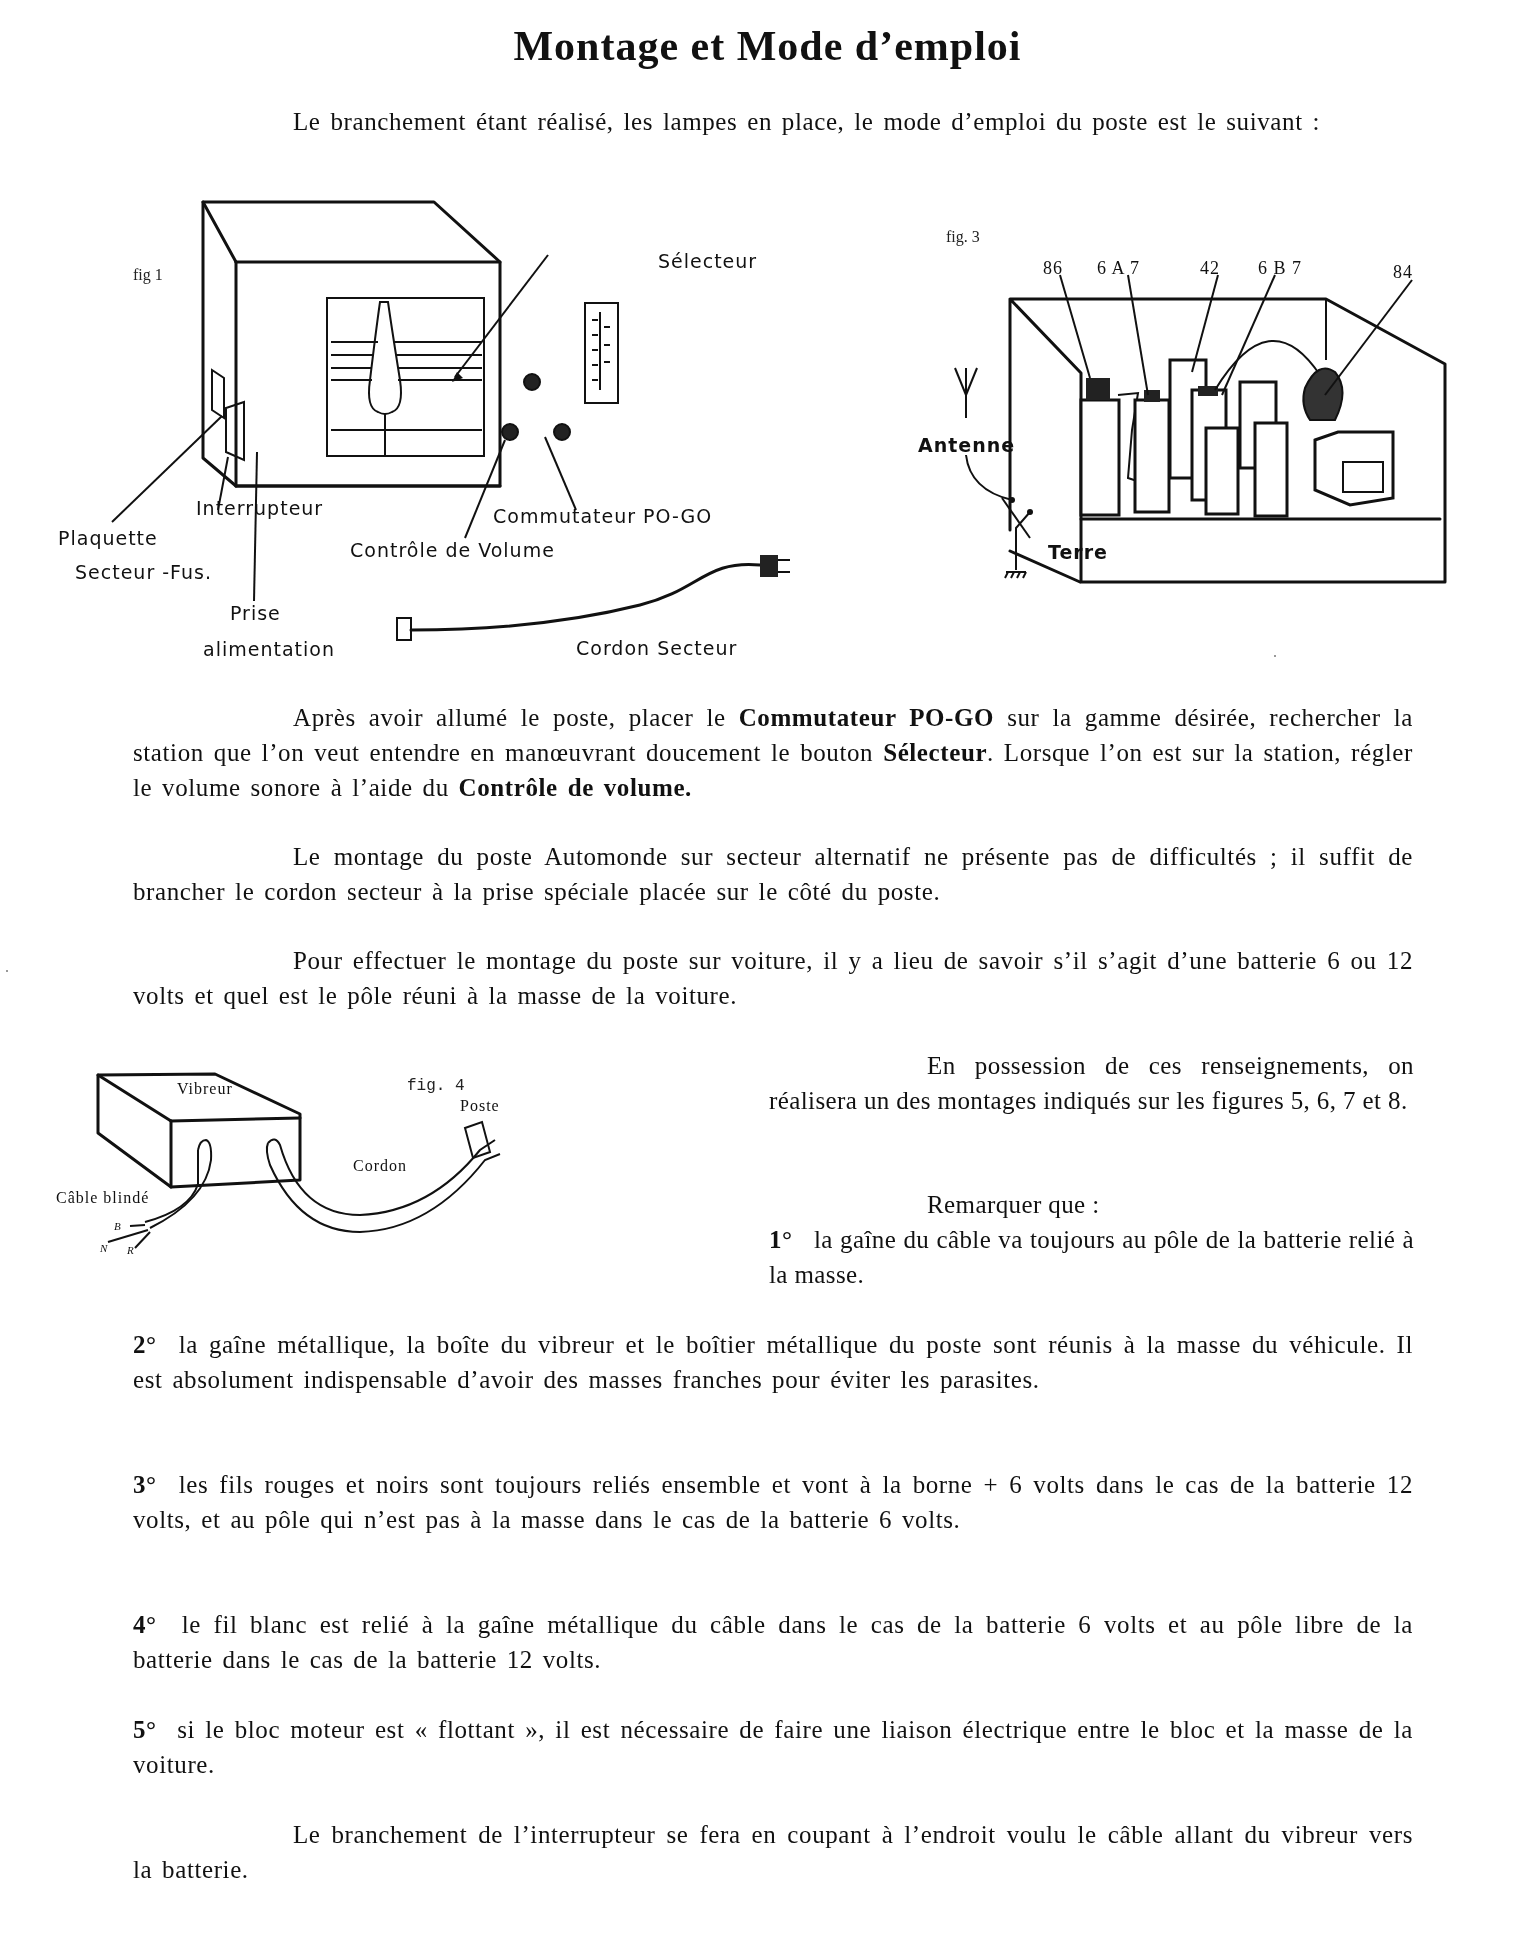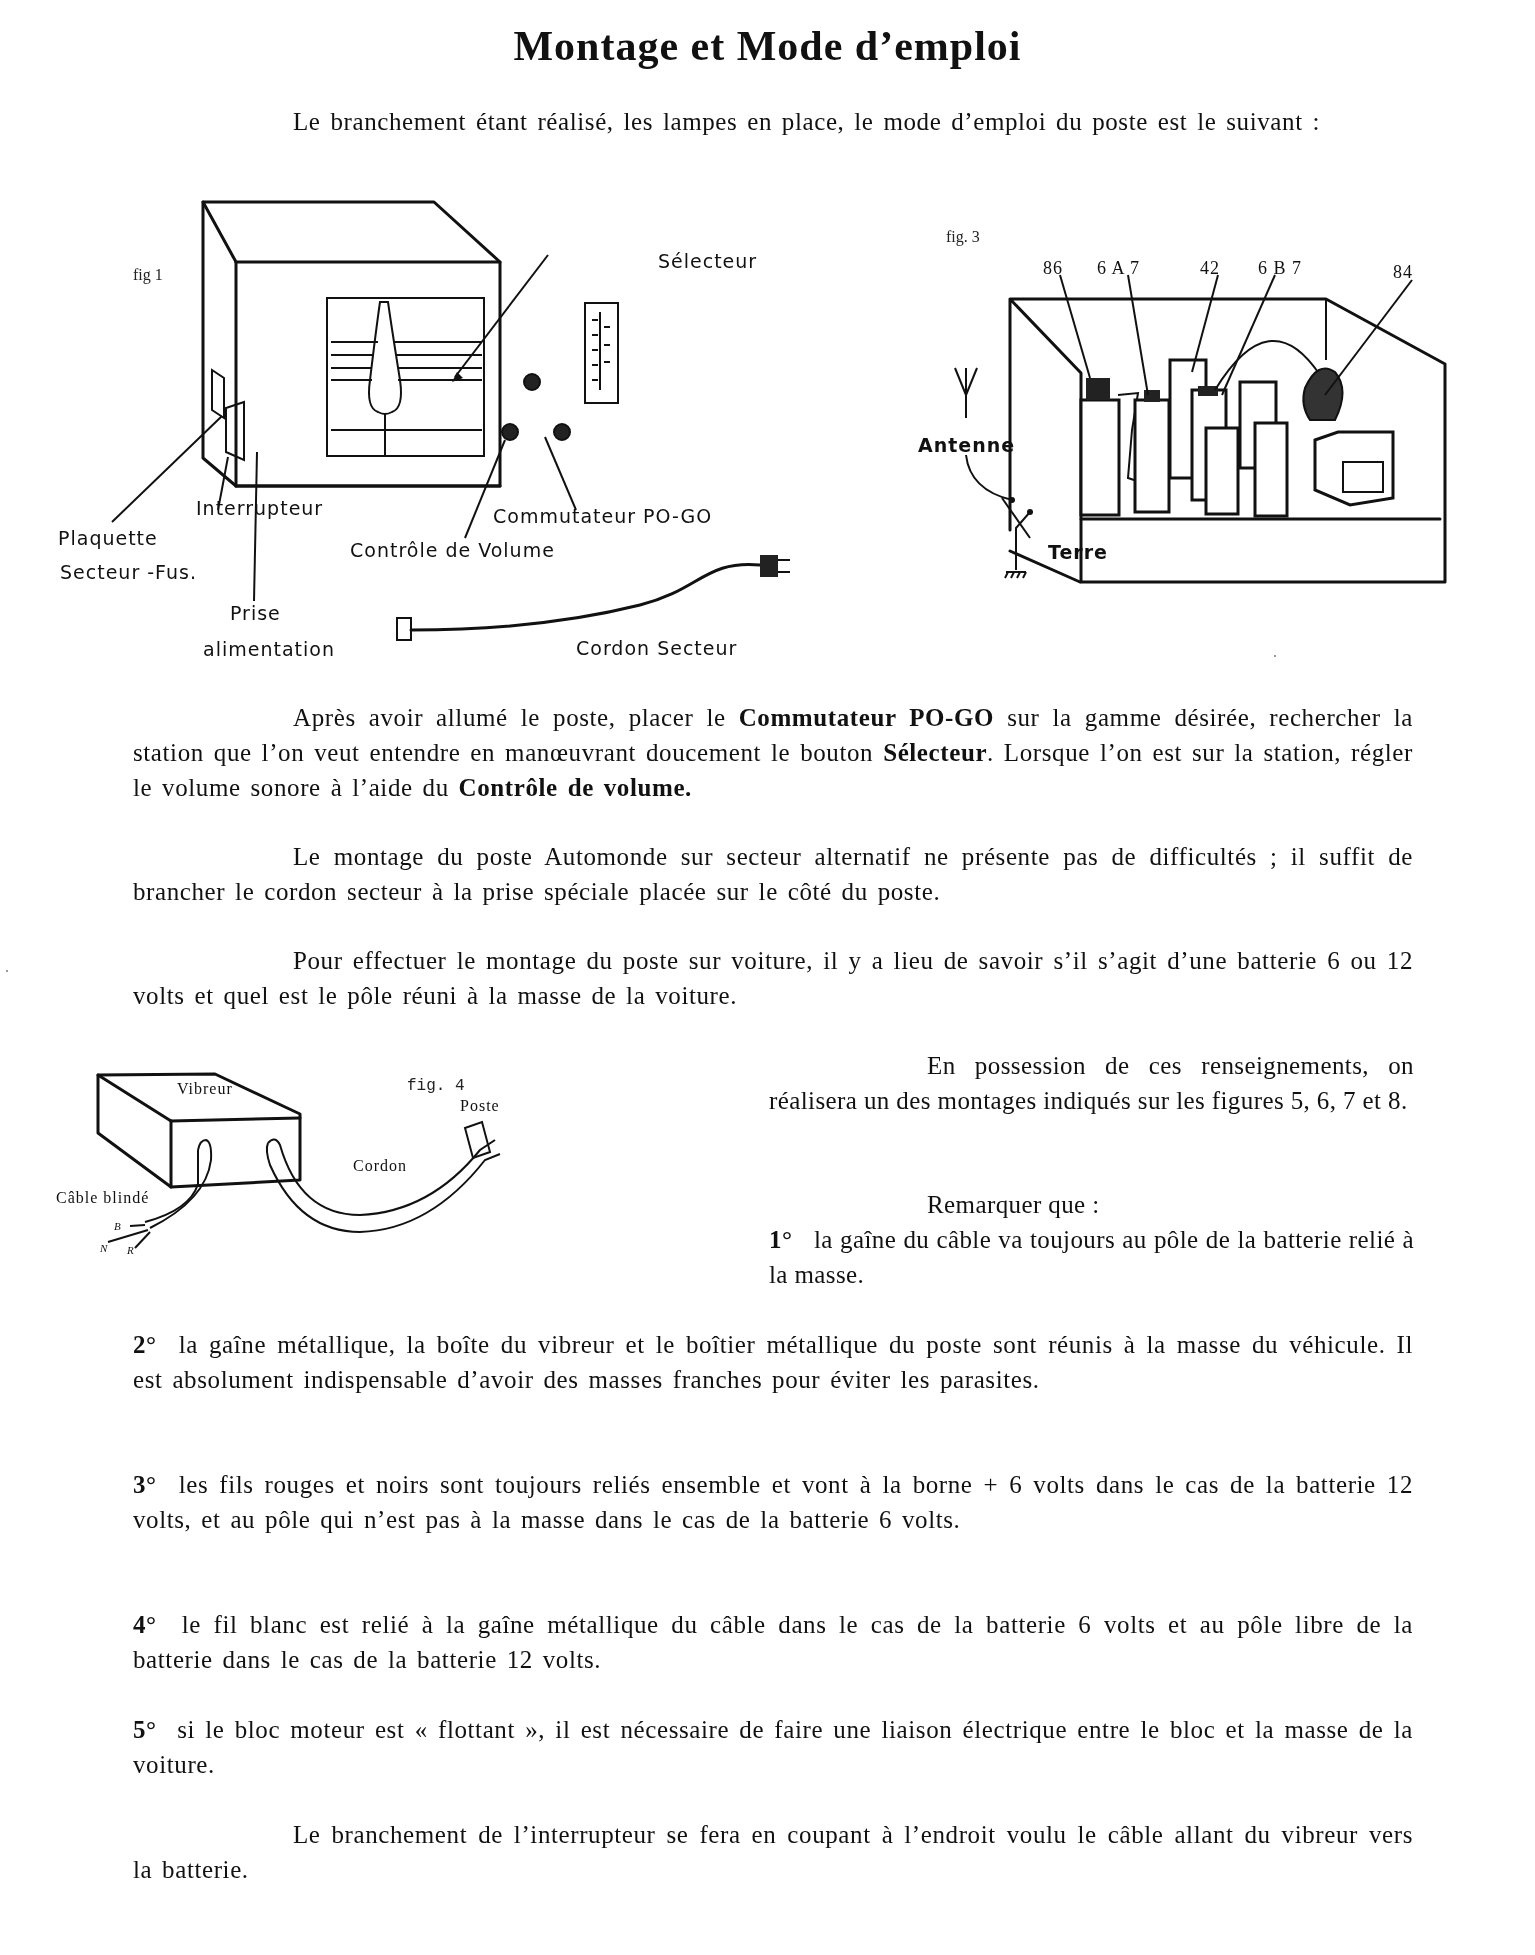--- a/index.html
+++ b/index.html
@@ -86,21 +86,21 @@
       <rect class="thin" x="397" y="618" width="14" height="22" stroke-width="2.5"></rect>
       <path class="ln" d="M411,630 C500,630 580,620 640,605 C700,590 705,560 760,565" stroke-width="5"></path>
       <rect x="760" y="555" width="18" height="22" fill="#222"></rect>
       <line class="thin" x1="778" y1="560" x2="790" y2="560" stroke-width="3"></line>
       <line class="thin" x1="778" y1="572" x2="790" y2="572" stroke-width="3"></line>
     </g>
   </svg>
   <div class="fig-label" style="left:658px; top:250px;">Sélecteur</div>
   <div class="fig-label" style="left:168px; top:497px;margin-left:28px;">Interrupteur</div>
   <div class="fig-label" style="left:58px; top:527px;">Plaquette</div>
-  <div class="fig-label" style="left:60px; top:561px;">Secteur -Fus.</div>
+  <div class="fig-label" style="left:75px; top:561px;">Secteur -Fus.</div>
   <div class="fig-label" style="left:493px; top:505px;">Commutateur PO-GO</div>
   <div class="fig-label" style="left:304px; top:539px;margin-left:46px;">Contrôle de Volume</div>
   <div class="fig-label" style="left:230px; top:602px;">Prise</div>
   <div class="fig-label" style="left:203px; top:638px;">alimentation</div>
   <div class="fig-label" style="left:576px; top:637px;">Cordon Secteur</div>
 </div>
 
 <div>
   <div class="fig-num" style="left:946px; top:228px;">fig. 3</div>
   <div class="fig-label" style="left:1043px; top:258px; font-family:'Liberation Serif',serif; font-size:18px;">86</div>

